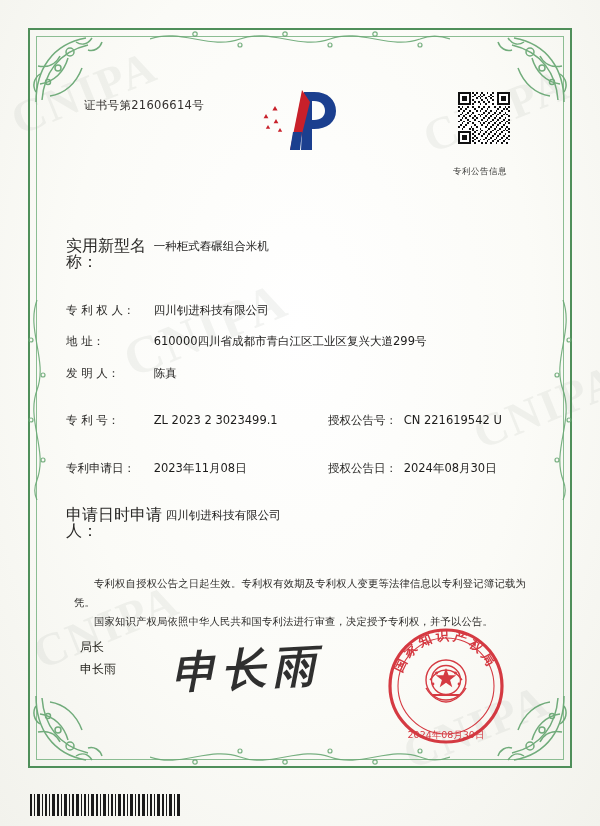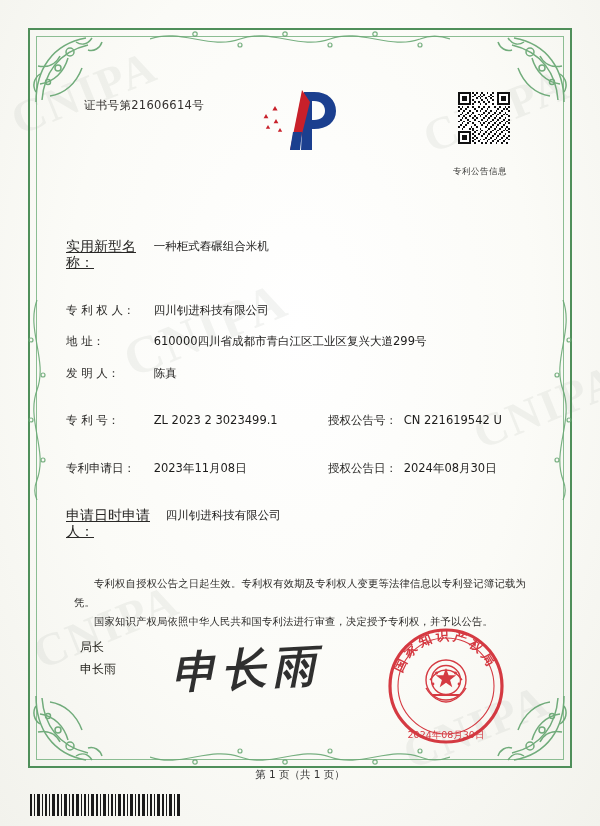--- a/index.html
+++ b/index.html
@@ -160,23 +160,22 @@
     line-height: 16px;
     min-height: 16px;
   }
   .f-label {
     display: inline-block;
     width: 84px;
     vertical-align: top;
     color: #2a2927;
   }
   .f-label.small {
-    font-size: 14px;
+    font-size: 16px;
     letter-spacing: 0;
-    text-decoration: underline;
   }
   .f-value {
     display: inline-block;
     vertical-align: top;
     color: #1d1c1b;
   }
   .f-row.two-col .col2 {
     position: absolute;
     left: 262px;
     top: 0;
@@ -709,21 +708,20 @@
         <rect x="54" y="76" width="28" height="2" rx="1"></rect>
       </g>
 
       <text font-family="'DejaVu Sans', sans-serif" font-size="13" font-weight="bold" fill="#d0202a" letter-spacing="3.4">
         <textPath href="#sealTopArc" startOffset="9%">国家知识产权局</textPath>
       </text>
       <text x="68" y="120" text-anchor="middle" font-family="'DejaVu Sans', sans-serif" font-size="9.5" fill="#d0202a">2024年08月30日</text>
     </g>
   </svg>
 
-  <div class="page-foot">第 1 页（共 1 页）</div>
 
   <svg class="barcode" viewBox="0 0 150 22" preserveAspectRatio="none">
     <g fill="#1a1a1a">
       <rect x="0" y="0" width="2" height="22"></rect>
         <rect x="4" y="0" width="1" height="22"></rect>
       <rect x="7" y="0" width="3" height="22"></rect>
         <rect x="12" y="0" width="1" height="22"></rect>
       <rect x="15" y="0" width="2" height="22"></rect>
         <rect x="19" y="0" width="1" height="22"></rect>
       <rect x="22" y="0" width="3" height="22"></rect>

